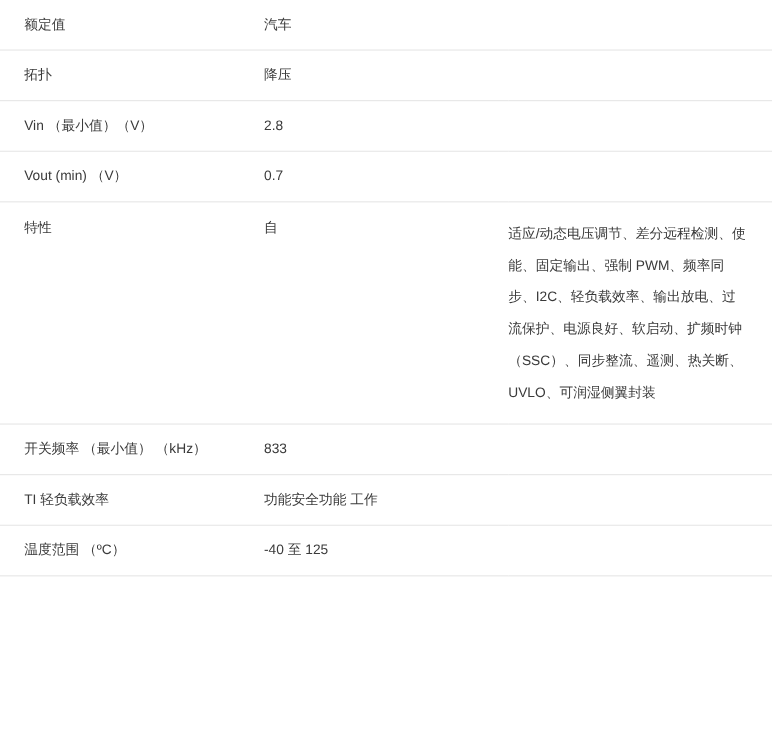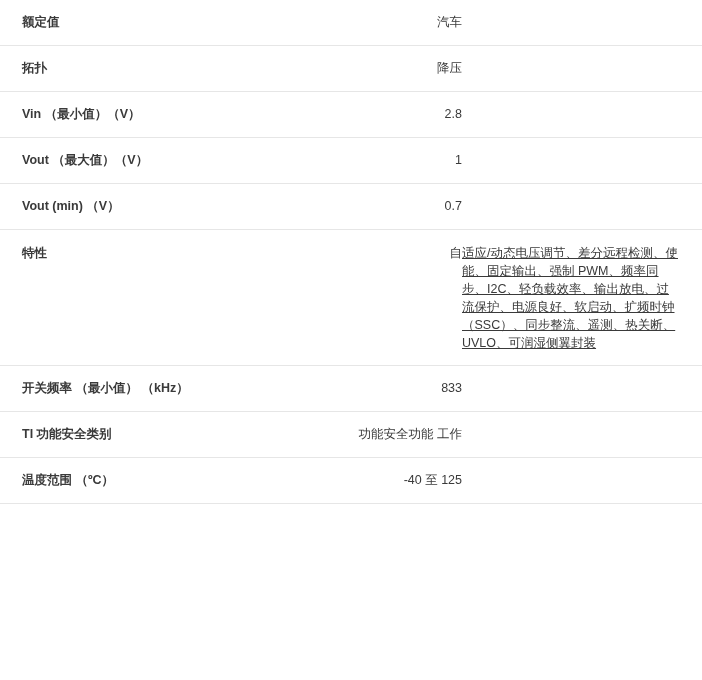--- a/index.html
+++ b/index.html
@@ -26,44 +26,41 @@
     font-size: 12.5px;
     line-height: 19px;
     color: #3a3a3a;
     padding: 13px 0 13px 0;
     vertical-align: top;
   }
   td.label {
     width: 240px;
     padding-left: 22px;
     box-sizing: border-box;
-    font-weight: bold;
   }
   td.value {
     width: 222px;
     padding-left: 0;
     box-sizing: border-box;
-    text-align: right;
   }
   td.extra {
     width: 240px;
     box-sizing: border-box;
   }
   
   tr.features td.label {
     padding-top: 14px;
   }
   tr.features td.value {
     padding-top: 14px;
   }
   tr.features td.extra {
     padding-top: 14px;
     padding-right: 24px;
-    line-height: 18px;
-    text-decoration: underline;
+    line-height: 29px;
   }
 </style>
 </head>
 <body>
 
 <table class="spec-table">
   <tbody>
     <tr>
       <td class="label">额定值</td>
       <td class="value">汽车</td>
@@ -73,41 +70,36 @@
       <td class="label">拓扑</td>
       <td class="value">降压</td>
       <td class="extra"></td>
     </tr>
     <tr>
       <td class="label">Vin （最小值）（V）</td>
       <td class="value">2.8</td>
       <td class="extra"></td>
     </tr>
     <tr>
-      <td class="label">Vout （最大值）（V）</td>
-      <td class="value">1</td>
-      <td class="extra"></td>
-    </tr>
-    <tr>
       <td class="label">Vout (min) （V）</td>
       <td class="value">0.7</td>
       <td class="extra"></td>
     </tr>
     <tr class="features">
       <td class="label">特性</td>
       <td class="value">自</td>
       <td class="extra">适应/动态电压调节、差分远程检测、使能、固定输出、强制 PWM、频率同步、I2C、轻负载效率、输出放电、过流保护、电源良好、软启动、扩频时钟 （SSC）、同步整流、遥测、热关断、UVLO、可润湿侧翼封装</td>
     </tr>
     <tr>
       <td class="label">开关频率 （最小值） （kHz）</td>
       <td class="value">833</td>
       <td class="extra"></td>
     </tr>
     <tr>
-      <td class="label">TI 功能安全类别</td>
+      <td class="label">TI 轻负载效率</td>
       <td class="value">功能安全功能 工作</td>
       <td class="extra"></td>
     </tr>
     <tr>
       <td class="label">温度范围 （ºC）</td>
       <td class="value">-40 至 125</td>
       <td class="extra"></td>
     </tr>
 
   </tbody>

